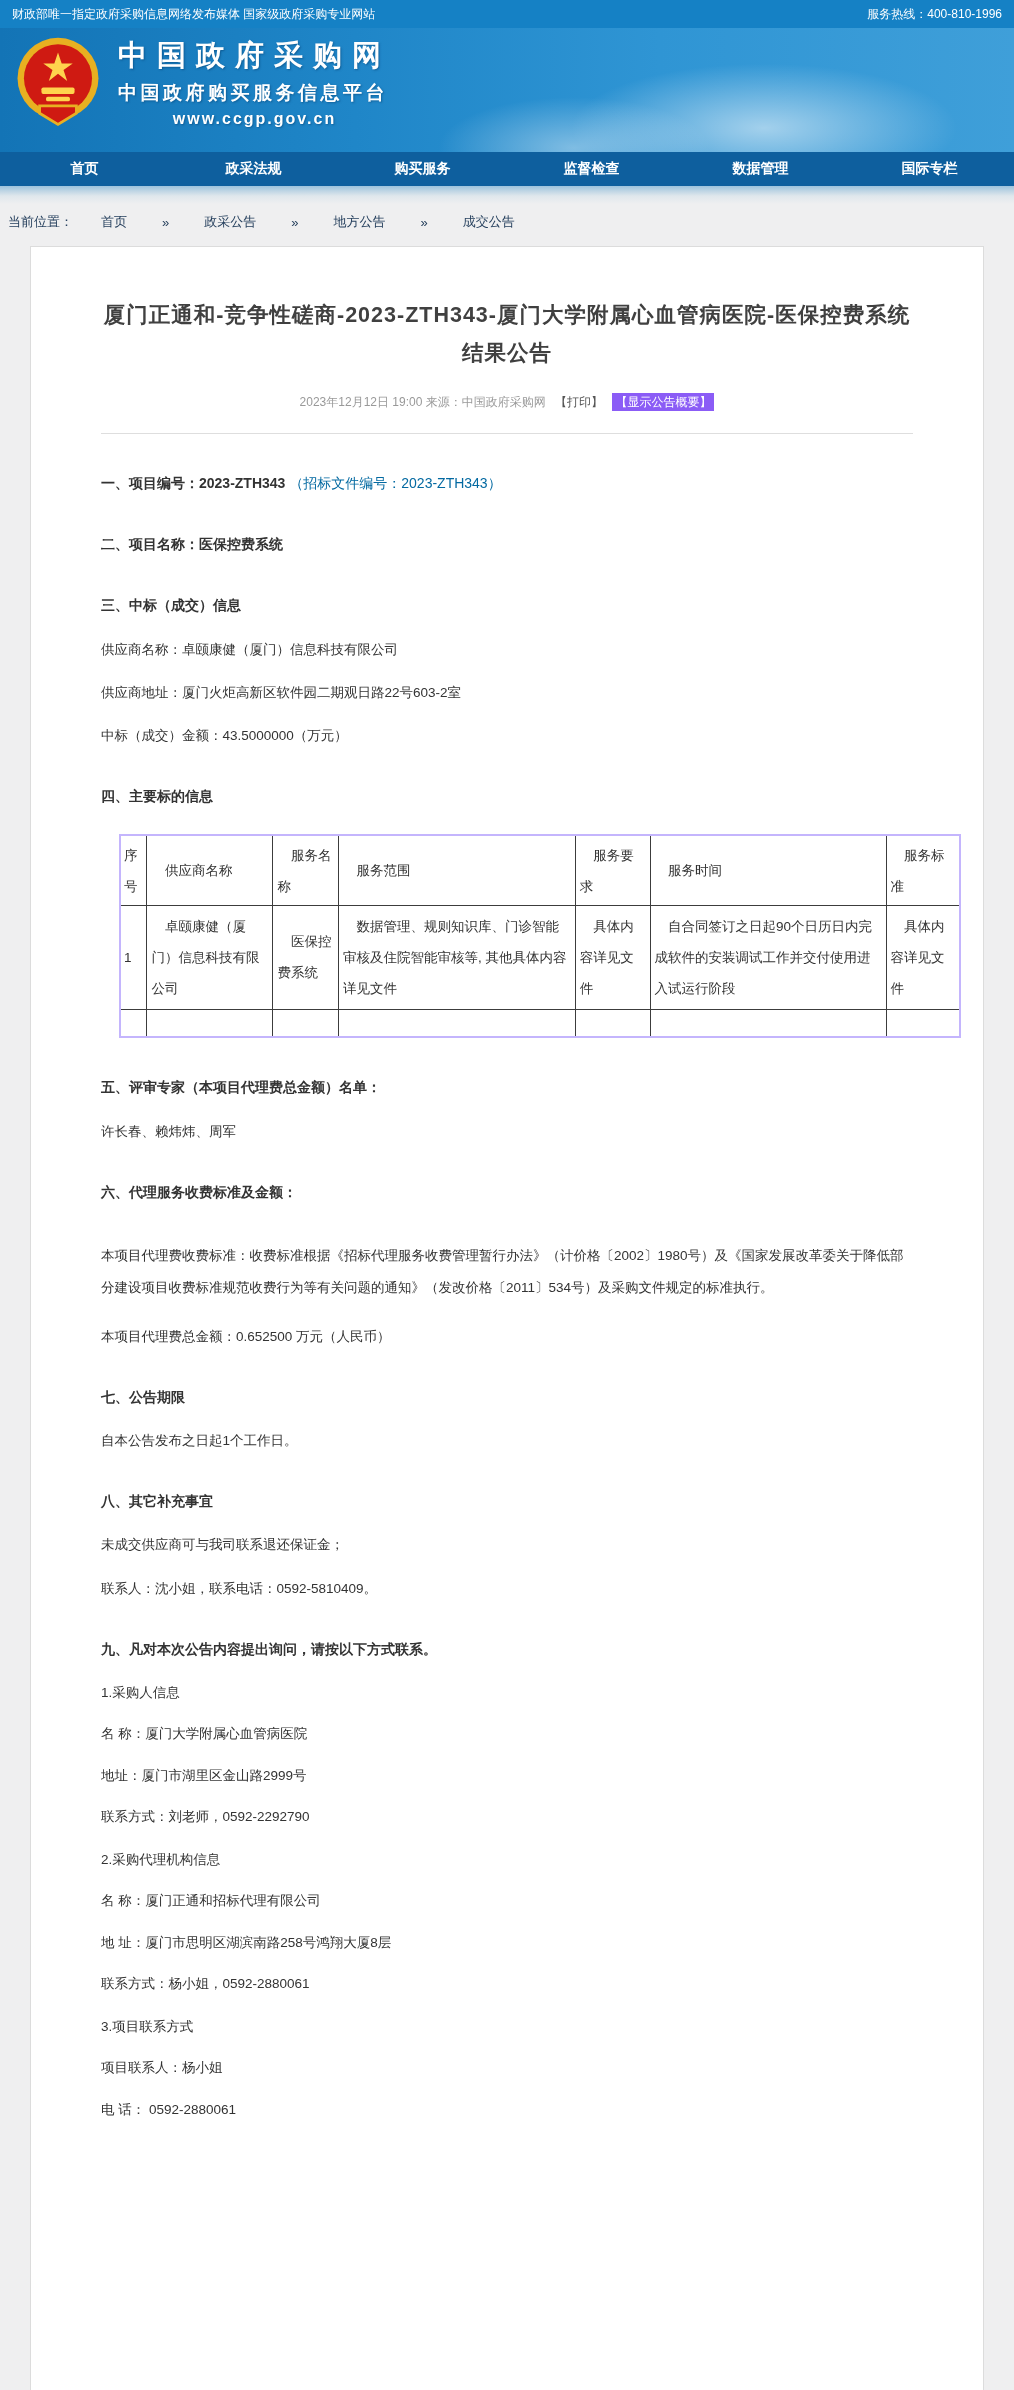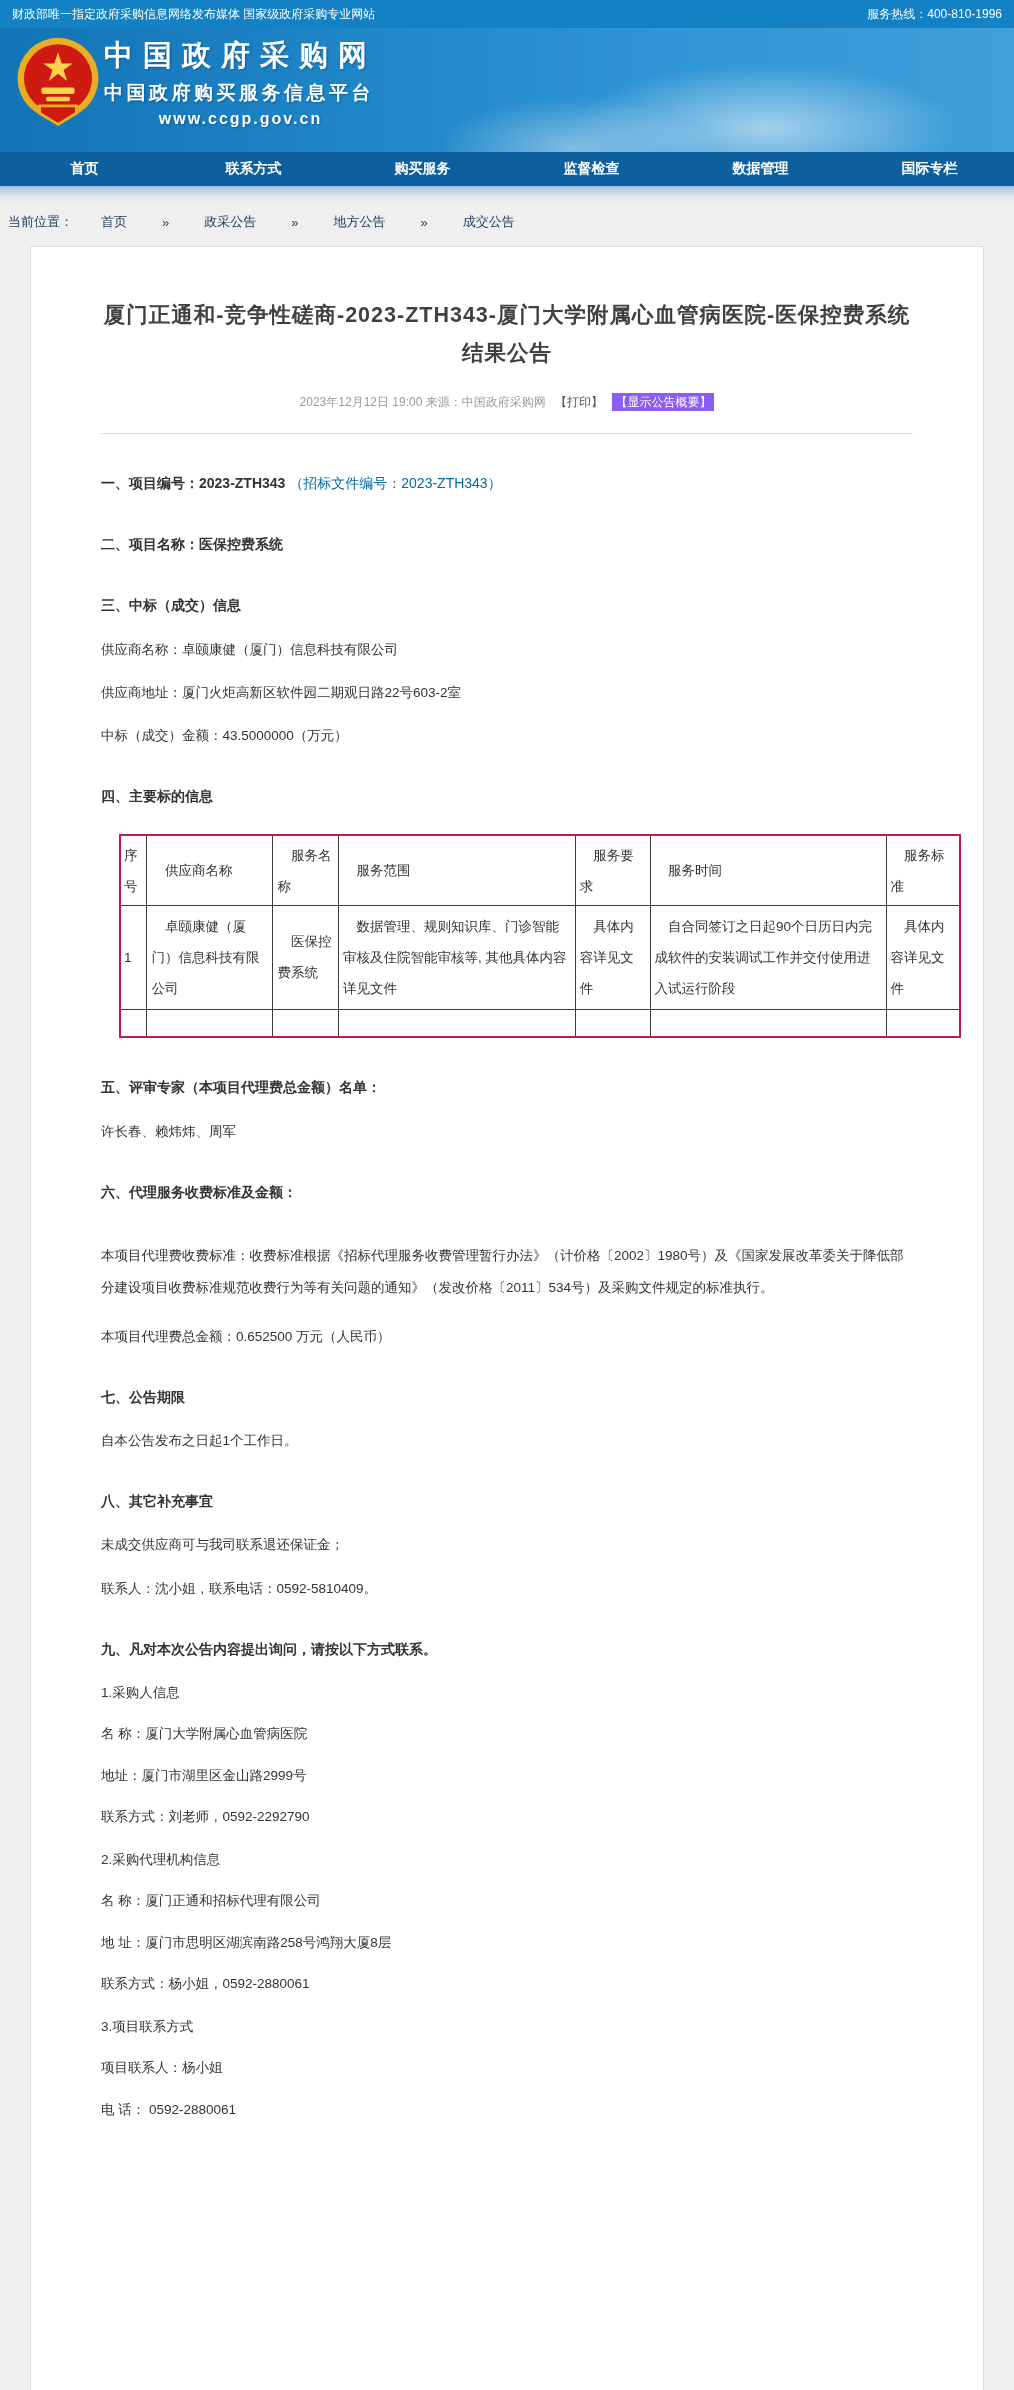--- a/index.html
+++ b/index.html
@@ -11,21 +11,21 @@
 
   
   .banner { position:relative; height:124px; overflow:hidden;
             background:linear-gradient(90deg,#1374b6 0%,#1f86c8 35%,#2f95d4 65%,#3f9fd9 100%); }
   .banner .cloud1 { position:absolute; right:40px; top:30px; width:420px; height:140px; border-radius:50%;
                     background:radial-gradient(ellipse at center,rgba(255,255,255,.55) 0%,rgba(255,255,255,0) 65%); }
   .banner .cloud2 { position:absolute; right:280px; top:60px; width:320px; height:120px; border-radius:50%;
                     background:radial-gradient(ellipse at center,rgba(255,255,255,.4) 0%,rgba(255,255,255,0) 60%); }
   .logo { position:absolute; left:12px; top:8px; display:flex; align-items:center; cursor:pointer; }
   .emblem { width:92px; height:92px; flex:0 0 92px; }
-  .logo-text { color:#fff; }
+  .logo-text { margin-left:14px; color:#fff; }
   .site-name { font-size:29px; font-weight:bold; letter-spacing:10px; text-shadow:1px 1px 2px rgba(0,60,110,.5); }
   .site-sub  { font-size:19px; font-weight:bold; letter-spacing:3.5px; margin-top:4px; text-shadow:1px 1px 2px rgba(0,60,110,.5); }
   .site-url  { font-size:16px; font-weight:bold; letter-spacing:2px; margin-top:4px; text-align:center; text-shadow:1px 1px 2px rgba(0,60,110,.5); }
 
   
   .nav { height:34px; background:#0e5f9e; display:flex; }
   .nav-item { flex:1; color:#fff; font-size:14px; font-weight:bold; display:flex; align-items:center; justify-content:center; cursor:pointer; }
   .nav-fade { height:18px; background:linear-gradient(180deg,#9dc3dd 0%,#dfe7ec 55%,#efeff0 100%); }
 
   
@@ -47,21 +47,21 @@
   .body-txt { font-size:13.5px; line-height:1.65; }
   .b-head { margin-top:38px; font-weight:bold; font-size:14px; }
   .b-head .note { font-weight:normal; color:#0369a1; font-size:14px; }
   .b-line { margin-top:21px; }
   .b-tight { margin-top:19px; }
   .b-par { margin-top:36px; line-height:2.4; }
 
   
   table.bid { border-collapse:collapse; width:842px; margin:26px 0 0 18px; table-layout:fixed;
               font-size:13.5px; color:#333; }
-  table.bid { border:2px solid #be185d; }
+  table.bid { border:2px solid #c4b5fd; }
   table.bid td { border:1px solid #3c3c3c; vertical-align:middle; padding:3px 4px; line-height:2.3;
                  text-indent:1em; overflow:hidden; }
   table.bid tr.hdr td { height:70px; }
   table.bid tr.data td { height:104px; }
   table.bid tr.empty td { height:28px; }
   table.bid td.idx { text-indent:0; text-align:left; padding-left:3px; }
   .c1{width:3.2%;} .c2{width:15%;} .c3{width:7.8%;} .c4{width:28.2%;} .c5{width:8.9%;} .c6{width:28.1%;} .c7{width:8.8%;}
 </style>
 </head>
 <body>
@@ -86,21 +86,21 @@
     <div class="logo-text">
       <div class="site-name">中国政府采购网</div>
       <div class="site-sub">中国政府购买服务信息平台</div>
       <div class="site-url">www.ccgp.gov.cn</div>
     </div>
   </div>
 </div>
 
 <div class="nav">
   <div class="nav-item">首页</div>
-  <div class="nav-item">联系方式</div>
+  <div class="nav-item">政采法规</div>
   <div class="nav-item">购买服务</div>
   <div class="nav-item">监督检查</div>
   <div class="nav-item">数据管理</div>
   <div class="nav-item">国际专栏</div>
 </div>
 <div class="nav-fade"></div>
 
 <div class="breadcrumb">
   <span>当前位置：</span>
   <a>首页</a>

